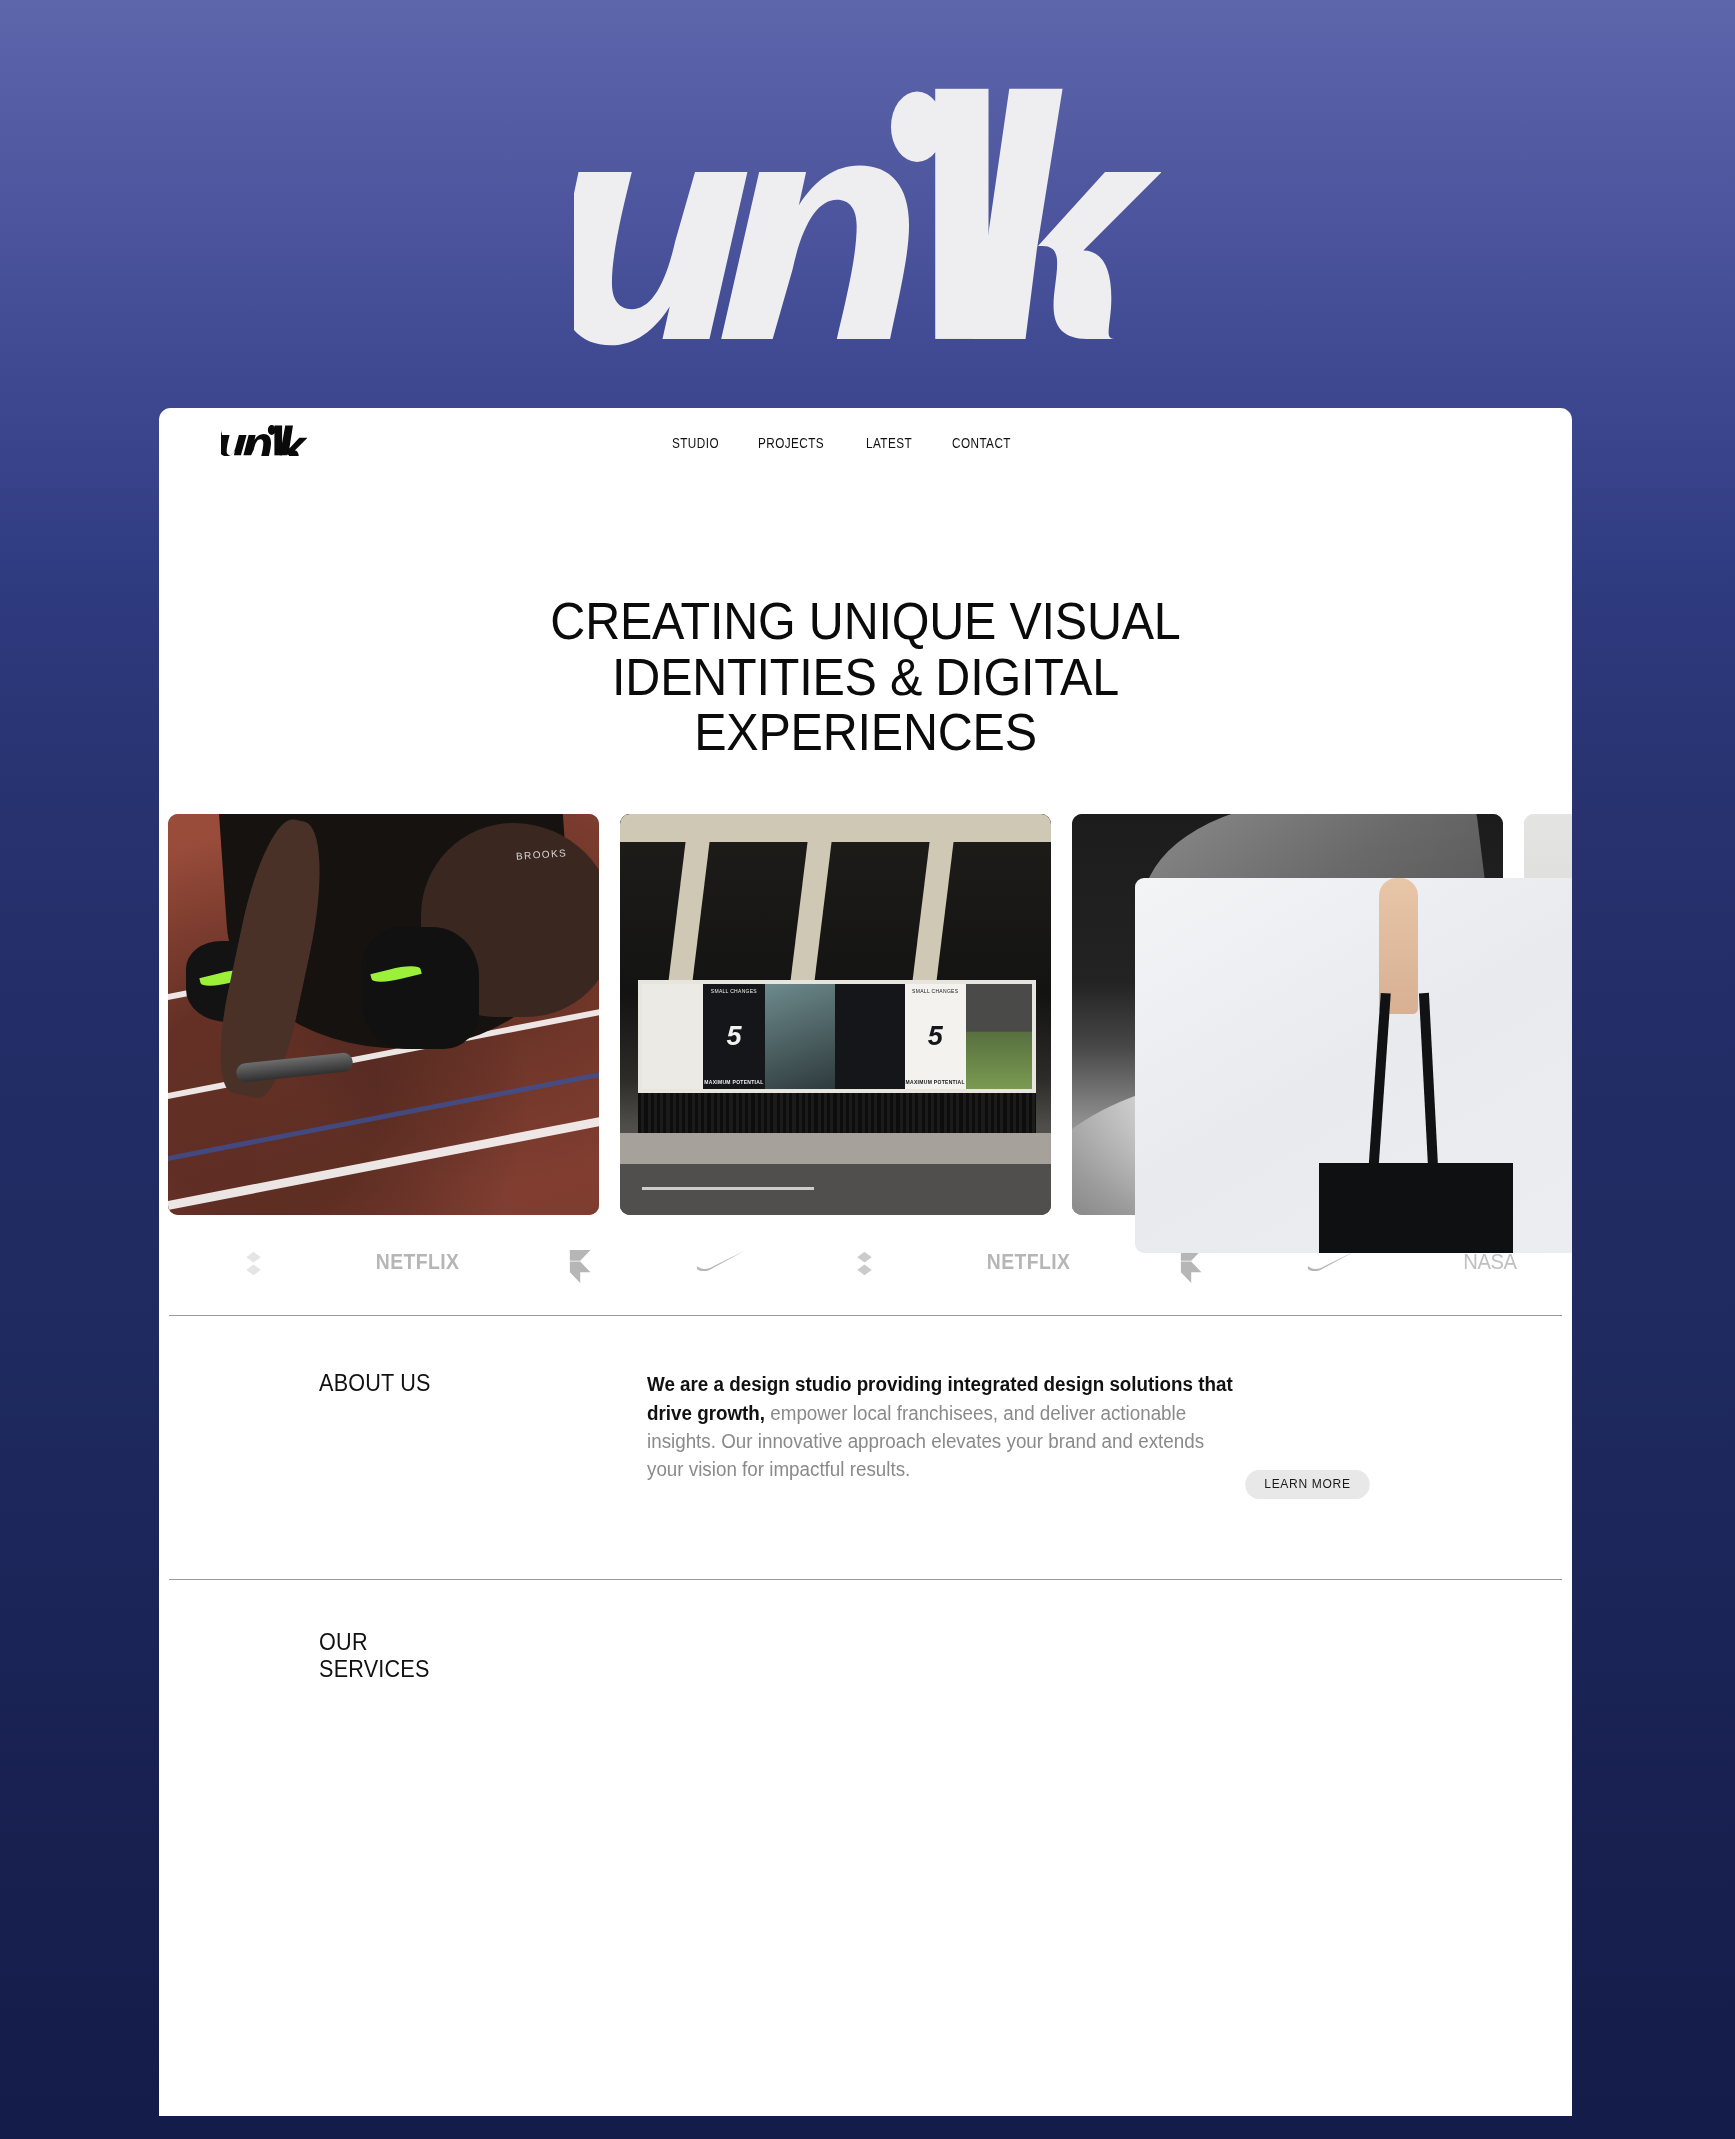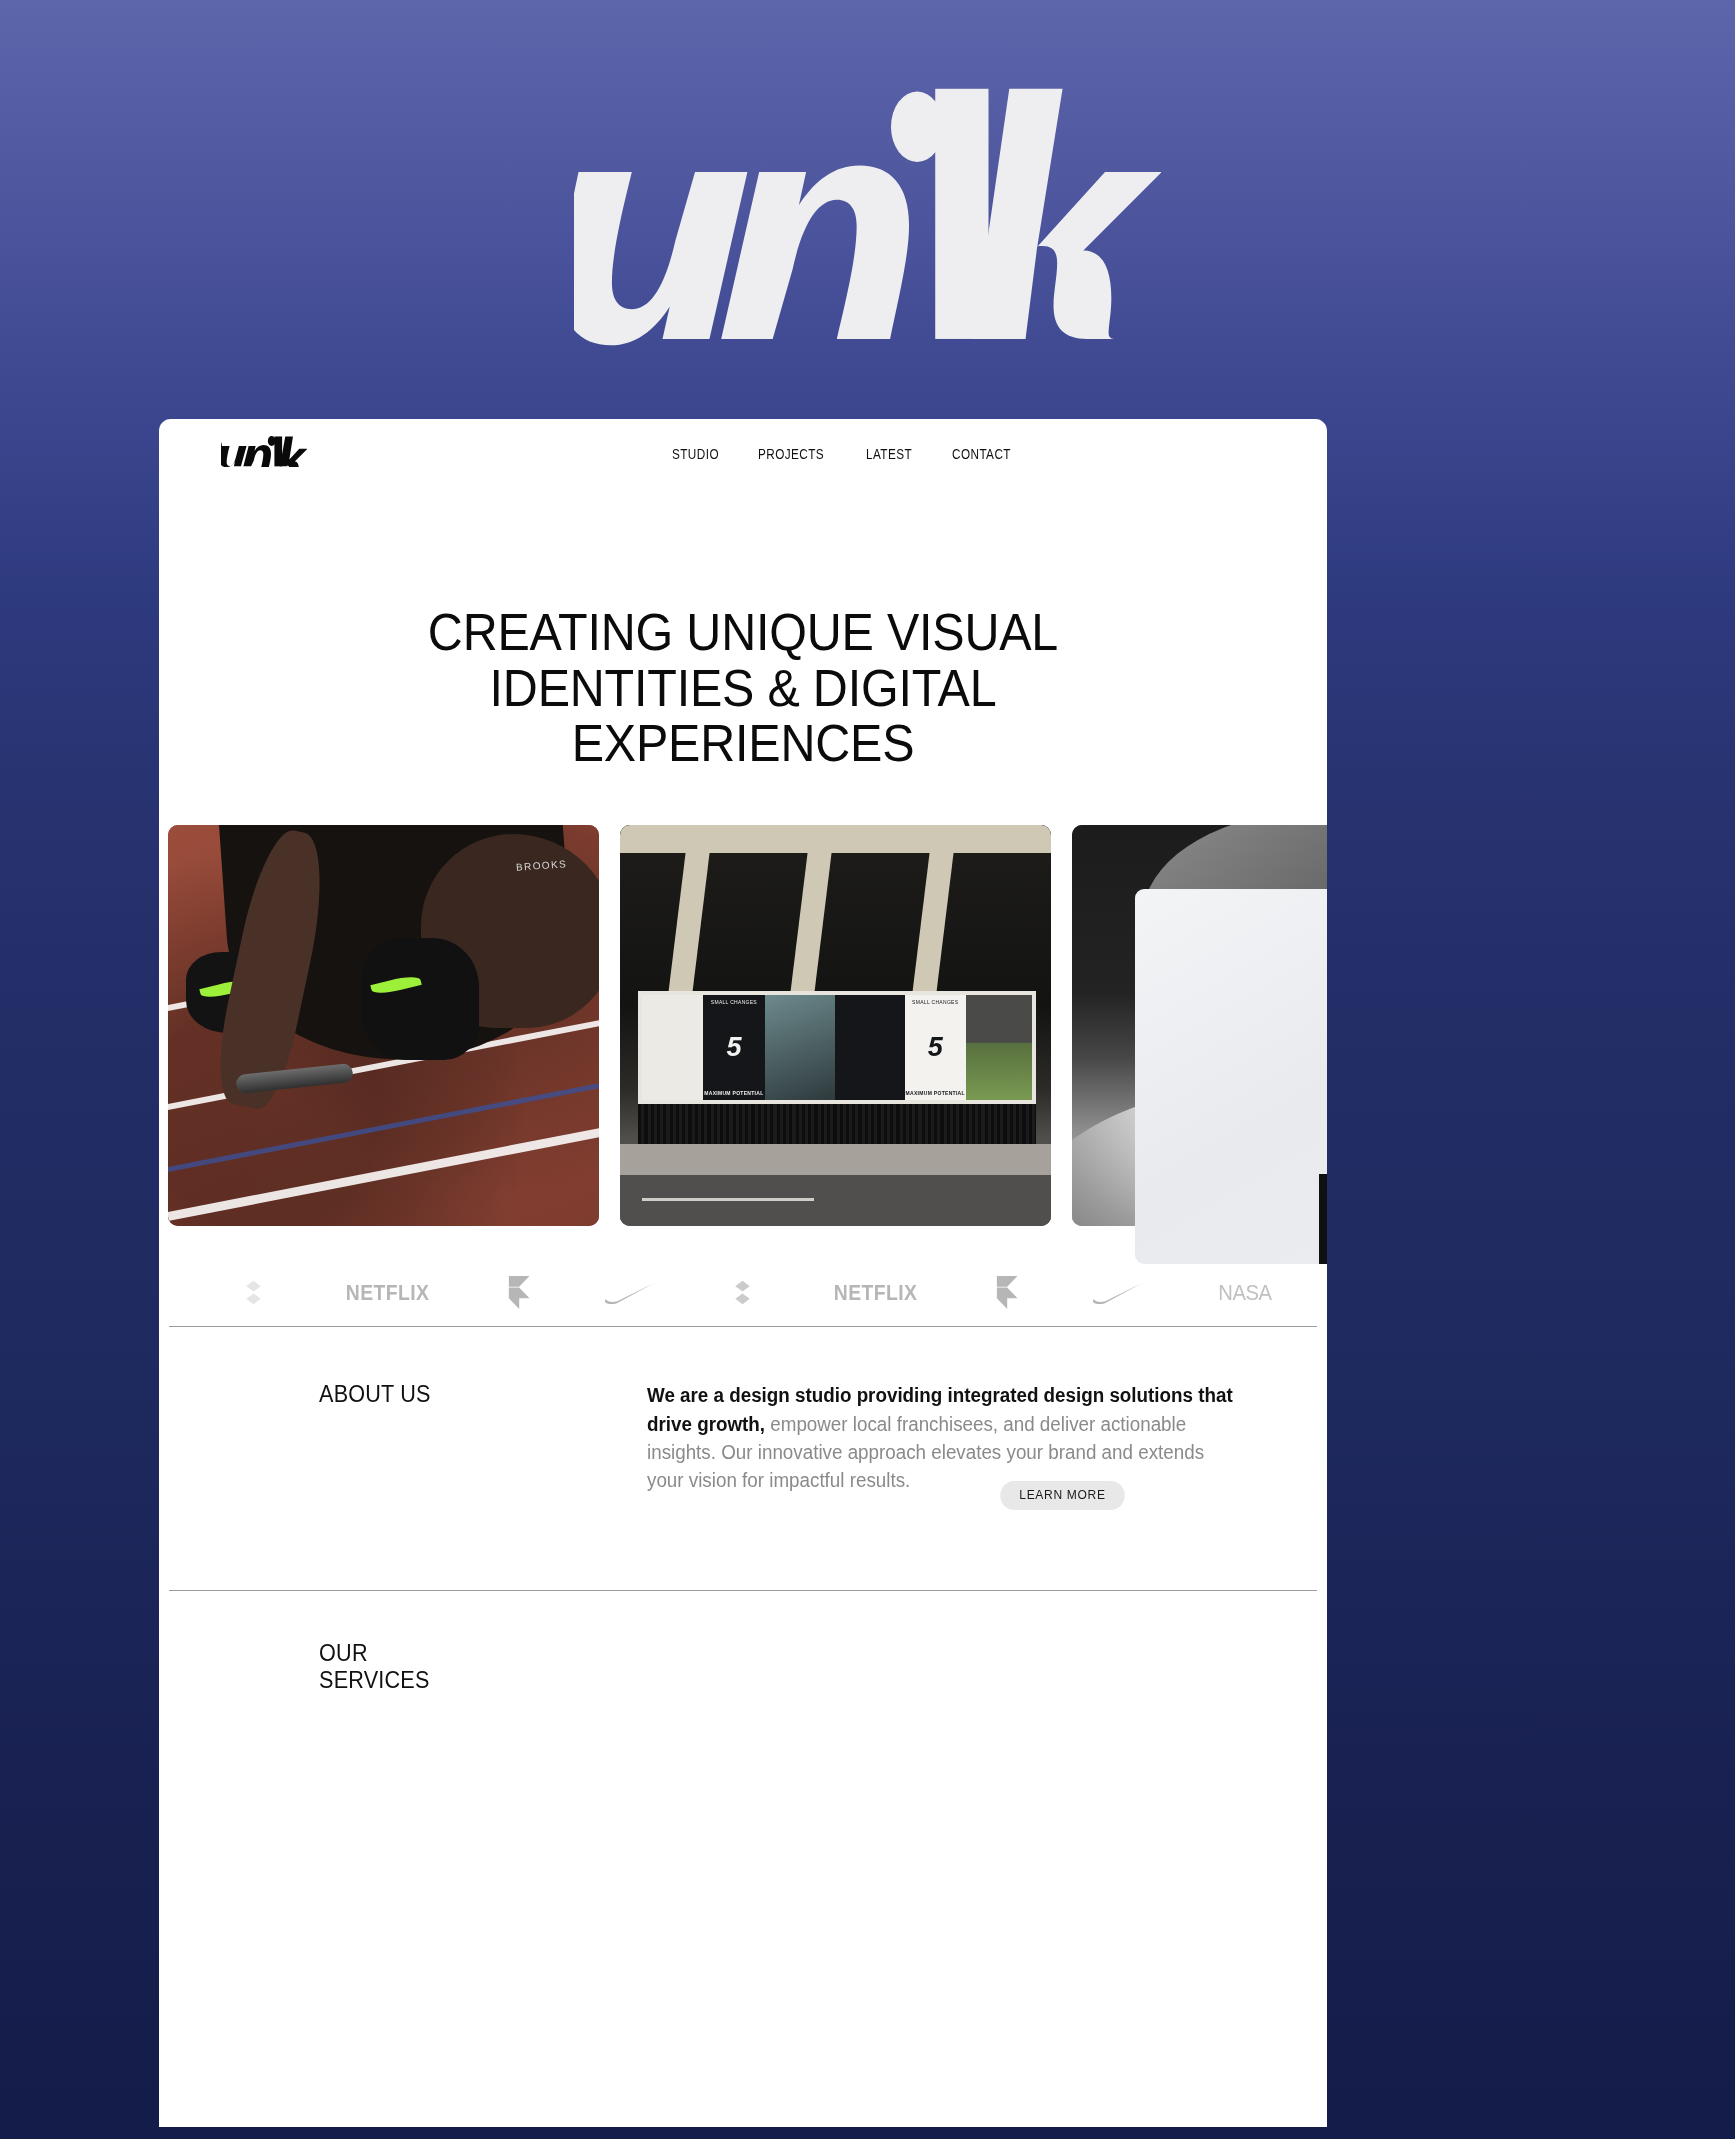--- a/index.html
+++ b/index.html
@@ -34,22 +34,22 @@
     width: 1735px;
     text-align: center;
     height: 289px;
   }
   .hero-wordmark svg { display: inline-block; }
 
   
   .page-card {
     position: absolute;
     left: 159px;
-    top: 419px;
-    width: 1168px;
+    top: 408px;
+    width: 1413px;
     height: 1708px;
     background: #ffffff;
     border-radius: 11.7px 11.7px 0 0;
     overflow: hidden;
   }
 
   
   .nav {
     position: relative;
     height: 69px;
@@ -318,21 +318,21 @@
   .img-guitar .amp {
     position: absolute; left: 0; top: 343px; width: 54px; bottom: 0;
     background: #2c2c2c;
   }
 
   
   .logo-strip {
     margin-top: 34px;
     height: 66px;
     display: flex;
-    align-items: center;
+    align-items: flex-start;
     justify-content: space-between;
     padding: 0 53px 0 80px;
     gap: 40px;
   }
   .logo-item { opacity: .72; }
   .logo-item svg { display: block; }
   .logo-netflix {
     font-family: "Liberation Sans Narrow", "Liberation Sans", sans-serif;
     font-size: 22px; font-weight: bold; letter-spacing: 0.5px;
     color: #9a9a9a; transform: scaleX(0.88);

